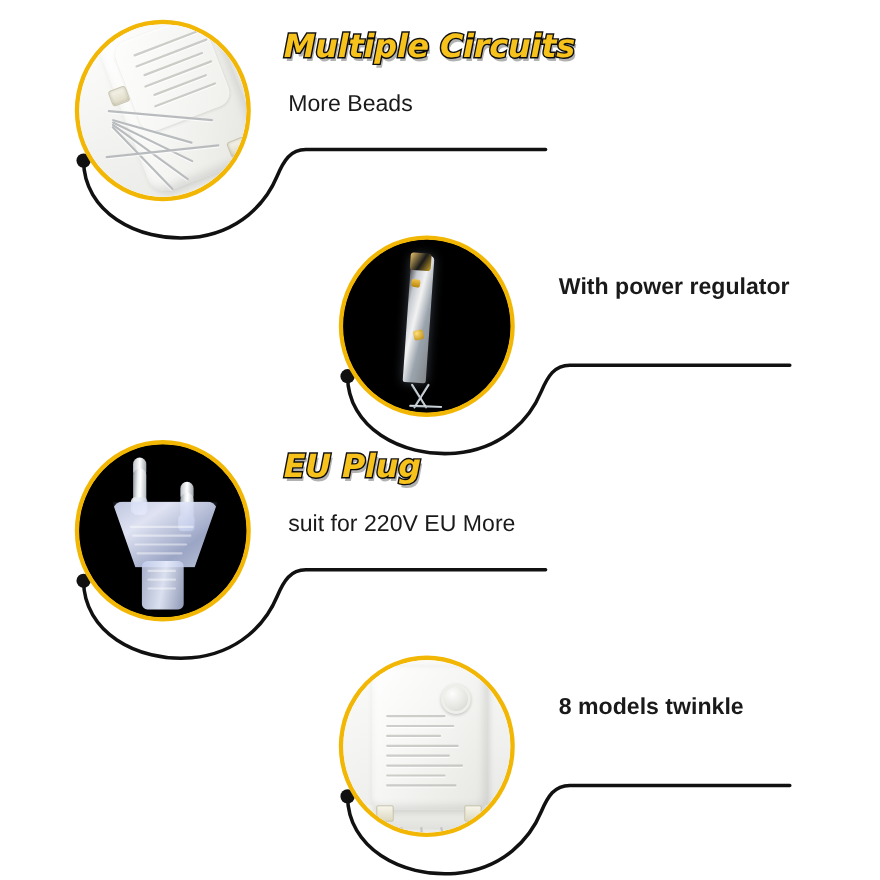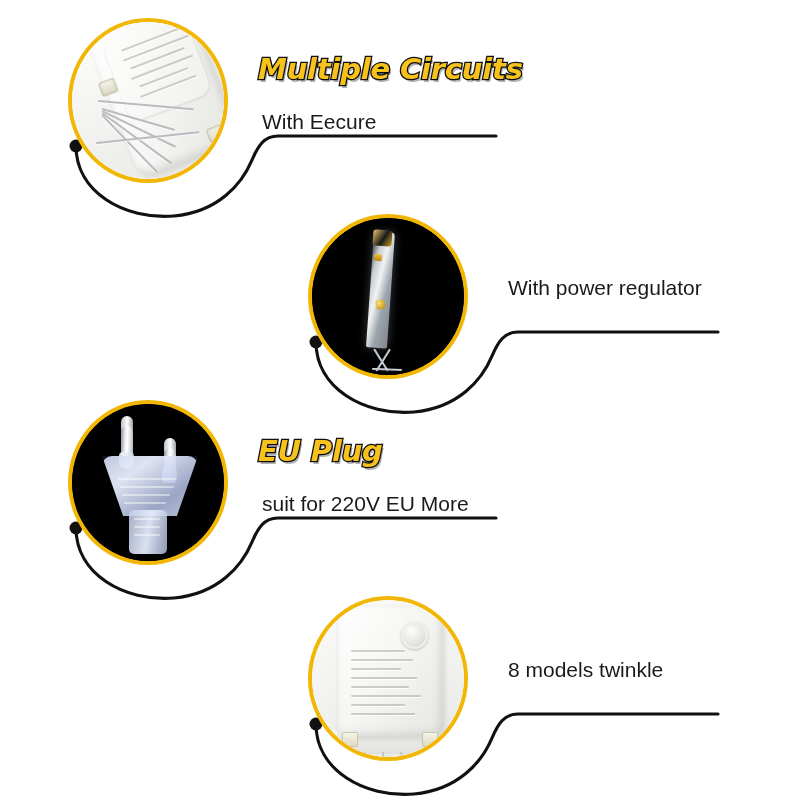--- a/index.html
+++ b/index.html
@@ -77,21 +77,21 @@
     height: 230px;
     z-index: 2;
     overflow: visible;
     pointer-events: none;
   }
   .feature.right .connector { width: 520px; }
 
   
   .text-col {
     position: absolute;
-    top: 54px;
+    top: 27px;
   }
   .feature.left  .text-col { left: 258px; }
   .feature.right .text-col { left: 498px; }
 
   .f-title {
     font-family: "DejaVu Sans", sans-serif;
     font-size: 29px;
     font-weight: bold;
     font-style: italic;
     letter-spacing: -0.2px;
@@ -108,21 +108,21 @@
     margin: 0;
     padding-top: 26px;
     font-family: "Liberation Sans", sans-serif;
     font-size: 21px;
     font-weight: 400;
     color: #1a1a1a;
     white-space: nowrap;
     line-height: 1.1;
   }
   .feature.left  .f-sub { padding-left: 4px; }
-  .feature.right .f-sub { padding-left: 10px; }
+  .feature.right .f-sub { padding-left: 10px; font-weight: bold; }
 
   
   
   
 
   
   .art-adapter { position:absolute; inset:0; background:
       linear-gradient(160deg,#ffffff 0%,#f4f4f2 45%,#e9e9e6 100%); }
   .adapter-box {
     position:absolute; left:38px; top:-8px; width:108px; height:150px;
@@ -291,21 +291,21 @@
             <div class="wire" style="left:30px; top:92px;  width:80px; transform:rotate(46deg);"></div>
             <div class="wire" style="left:26px; top:78px;  width:96px; transform:rotate(5deg);"></div>
             <div class="wire" style="left:24px; top:120px; width:104px; transform:rotate(-6deg);"></div>
           </div>
         </div>
       </div>
     </div>
 
     <div class="text-col">
       <p class="f-title">Multiple Circuits</p>
-      <p class="f-sub">With Eecure</p>
+      <p class="f-sub">More Beads</p>
     </div>
   </div>
 
   <div class="feature right" data-row="1">
 
     <div class="media-wrap">
 
       <svg class="connector" viewBox="0 0 520 230">
         <circle cx="48" cy="138" r="6.5" fill="#111111"></circle>
         <path d="M48 138 C 48 184, 96 212, 146 208 C 190 204, 214 176, 224 152 C 230 138, 236 128, 250 128 L 450 128" fill="none" stroke="#111111" stroke-width="3.2" stroke-linecap="round"></path>

